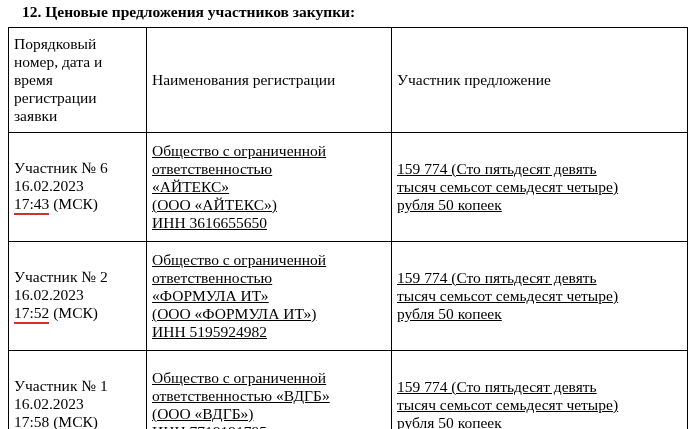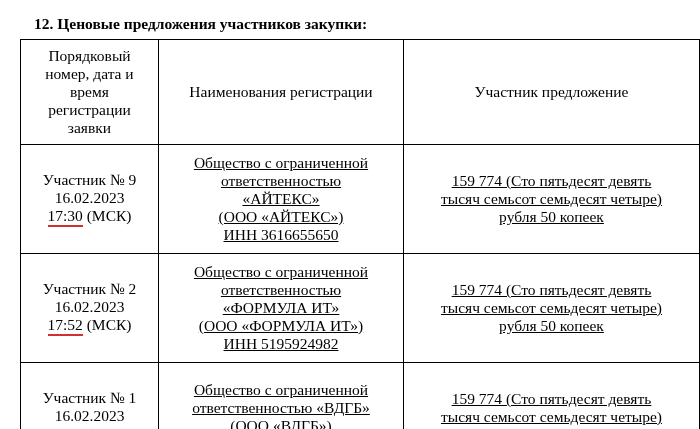--- a/index.html
+++ b/index.html
@@ -12,40 +12,39 @@
     height: 429px;
     font-family: "Liberation Serif", serif;
     color: #000000;
     overflow: hidden;
   }
   .page {
     position: relative;
     width: 700px;
     height: 429px;
     box-sizing: border-box;
-    padding: 12px;
+    padding: 0;
   }
   .doc-heading {
     font-size: 15.5px;
     font-weight: bold;
     padding: 3px 0 6px 22px;
     line-height: 1.15;
     white-space: nowrap;
   }
   table.price-table {
     border-collapse: collapse;
     width: 679px;
     margin-left: 8px;
     table-layout: fixed;
   }
   table.price-table td,
   table.price-table th {
     border: 1px solid #000000;
     vertical-align: middle;
-    text-align: center;
     font-size: 15.5px;
     line-height: 1.16;
     padding: 4px 5px;
     font-weight: normal;
   }
   col.c1 { width: 138px; }
   col.c2 { width: 245px; }
   col.c3 { width: 296px; }
 
   thead td {
@@ -102,24 +101,24 @@
             <div>Участник предложение</div>
           </div>
         </td>
       </tr>
     </thead>
     <tbody>
 
       <tr>
         <td>
           <div class="cell-lines">
-            <div>Участник № 9</div>
+            <div>Участник № 6</div>
             <div>16.02.2023</div>
             <div>
-              <span class="underline-red">17:30</span><span> (МСК)</span>
+              <span class="underline-red">17:43</span><span> (МСК)</span>
             </div>
           </div>
         </td>
         <td class="cell-wrap">
           <div class="cell-lines">
             <div>Общество с ограниченной</div>
             <div>ответственностью</div>
             <div>«АЙТЕКС»</div>
             <div>(ООО «АЙТЕКС»)</div>
             <div>ИНН 3616655650</div>

